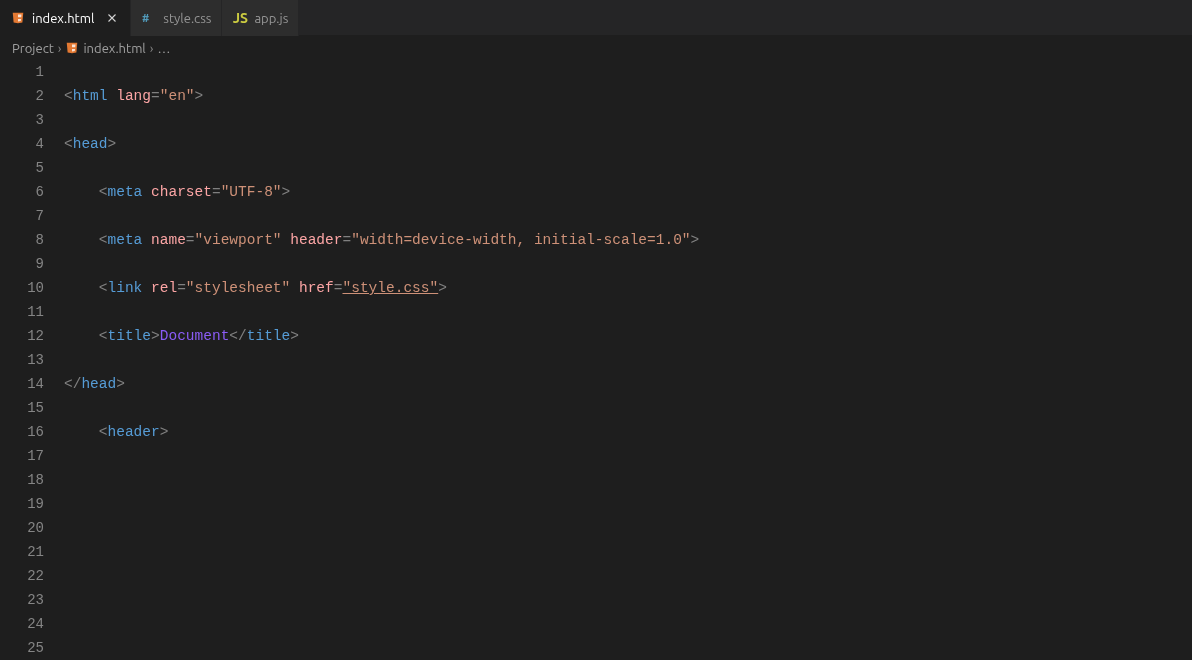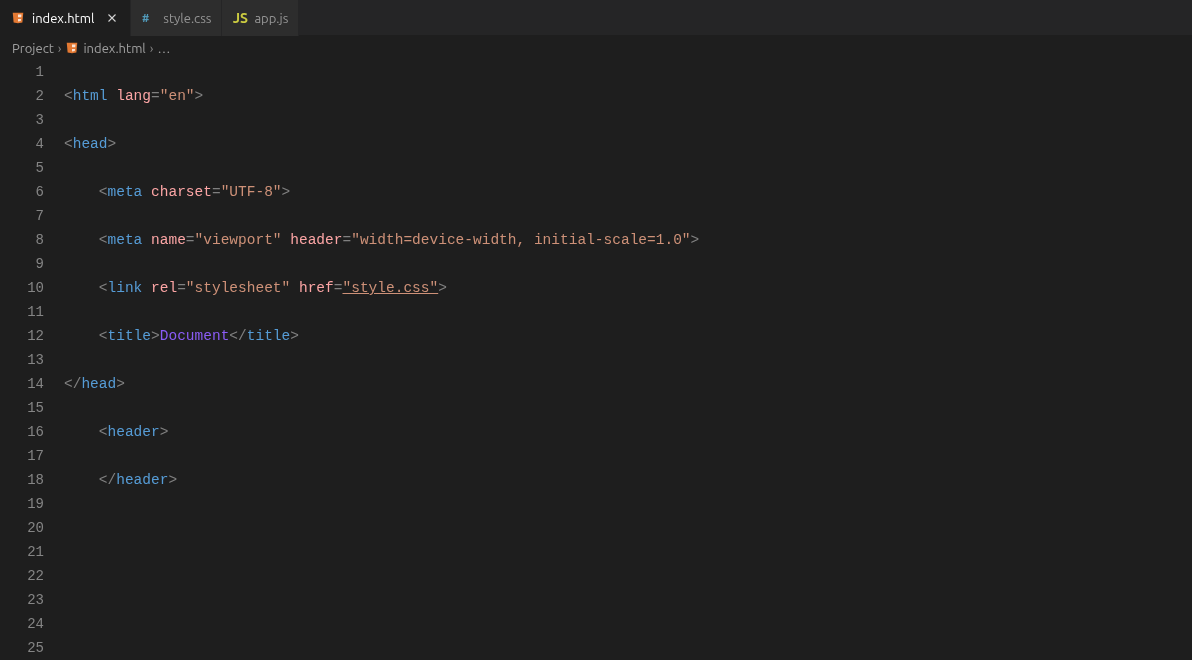--- a/index.html
+++ b/index.html
@@ -159,21 +159,20 @@
     </div>
   <div class="code">
 <div class="line"><span class="p">&lt;</span><span class="t">html</span><span class="tx"> </span><span class="a">lang</span><span class="p">=</span><span class="s">"en"</span><span class="p">&gt;</span></div>
 <div class="line"><span class="p">&lt;</span><span class="t">head</span><span class="p">&gt;</span></div>
 <div class="line">    <span class="p">&lt;</span><span class="t">meta</span><span class="tx"> </span><span class="a">charset</span><span class="p">=</span><span class="s">"UTF-8"</span><span class="p">&gt;</span></div>
 <div class="line">    <span class="p">&lt;</span><span class="t">meta</span><span class="tx"> </span><span class="a">name</span><span class="p">=</span><span class="s">"viewport"</span><span class="tx"> </span><span class="a">header</span><span class="p">=</span><span class="s">"width=device-width, initial-scale=1.0"</span><span class="p">&gt;</span></div>
 <div class="line">    <span class="p">&lt;</span><span class="t">link</span><span class="tx"> </span><span class="a">rel</span><span class="p">=</span><span class="s">"stylesheet"</span><span class="tx"> </span><span class="a">href</span><span class="p">=</span><span class="s uln">"style.css"</span><span class="p">&gt;</span></div>
 <div class="line">    <span class="p">&lt;</span><span class="t">title</span><span class="p">&gt;</span><span class="tx">Document</span><span class="p">&lt;/</span><span class="t">title</span><span class="p">&gt;</span></div>
 <div class="line"><span class="p">&lt;/</span><span class="t">head</span><span class="p">&gt;</span></div>
 <div class="line">    <span class="p">&lt;</span><span class="t">header</span><span class="p">&gt;</span></div>
-<div class="line">    <span class="p">&lt;/</span><span class="t">header</span><span class="p">&gt;</span></div>
 
 
 
 
 
 
 
 
 
 

